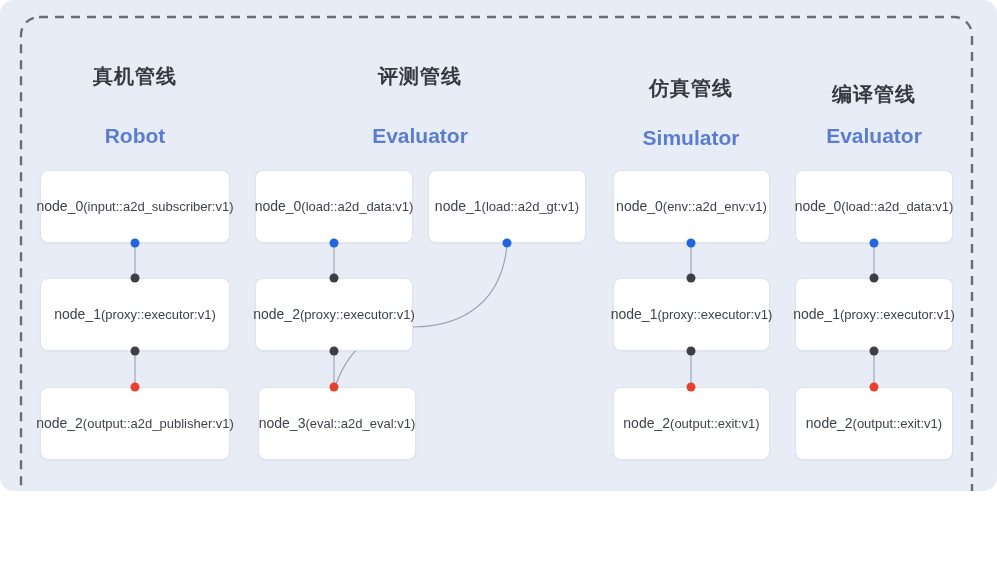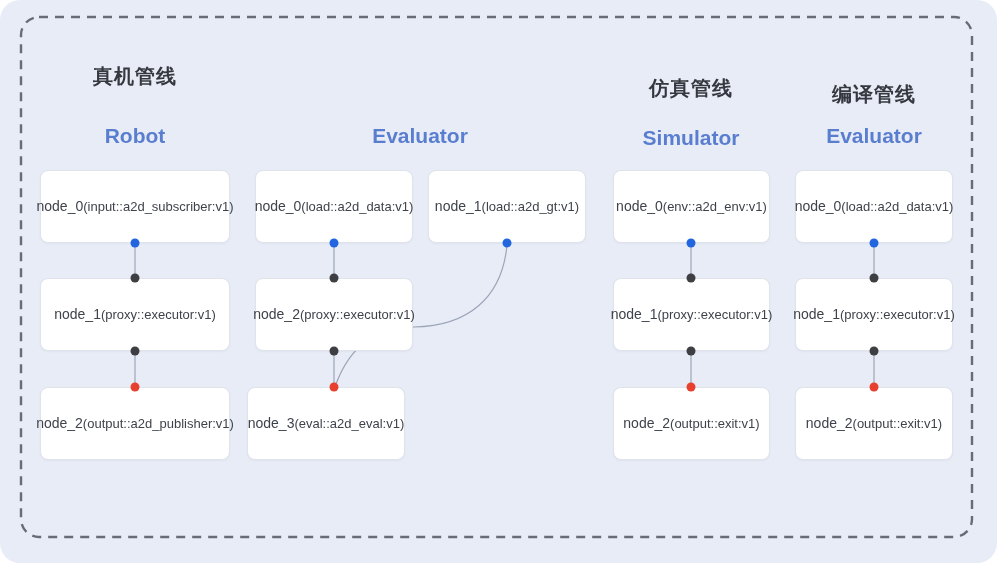--- a/index.html
+++ b/index.html
@@ -1,19 +1,19 @@
 <!DOCTYPE html>
 <html><head>
 <meta charset="utf-8">
 <style>
   html,body{margin:0;padding:0;background:#ffffff;}
   body{font-family:"Liberation Sans","DejaVu Sans",sans-serif;}
   .canvas{
-    position:relative;width:997px;height:563px;
-    background:#e8ecf7;border-radius:20px;overflow:hidden;
+    position:relative;width:997px;height:491px;
+    background:#e8ecf7;border-radius:14px;overflow:hidden;
   }
   .edges{position:absolute;left:0;top:0;z-index:0;}
   .col-title-zh{
     position:absolute;width:220px;text-align:center;
     font-size:20px;font-weight:700;color:#35383f;letter-spacing:1px;
     z-index:2;
   }
   .col-title-en{
     position:absolute;width:220px;text-align:center;
     font-size:21px;font-weight:700;color:#5a7ecf;
@@ -54,20 +54,21 @@
     <line x1="691" y1="243" x2="691" y2="278" stroke="#9ca6b8" stroke-width="1.2"></line>
     <line x1="691" y1="351" x2="691" y2="387" stroke="#9ca6b8" stroke-width="1.2"></line>
 
     <line x1="874" y1="243" x2="874" y2="278" stroke="#9ca6b8" stroke-width="1.2"></line>
     <line x1="874" y1="351" x2="874" y2="387" stroke="#9ca6b8" stroke-width="1.2"></line>
   </svg>
 
   <div class="col-title-zh" style="left:25px;top:63px">真机管线</div>
   <div class="col-title-en" style="left:25px;top:124px">Robot</div>
 
+  <div class="col-title-zh" style="left:310px;top:63px">评测管线</div>
   <div class="col-title-en" style="left:310px;top:124px">Evaluator</div>
 
   <div class="col-title-zh" style="left:581px;top:75px">仿真管线</div>
   <div class="col-title-en" style="left:581px;top:126px">Simulator</div>
 
   <div class="col-title-zh" style="left:764px;top:81px">编译管线</div>
   <div class="col-title-en" style="left:764px;top:124px">Evaluator</div>
 
   <div class="node" style="left:40px;top:170px;width:190px">
     <div class="nl">node_0</div>
@@ -87,21 +88,21 @@
     <div class="nd">(load::a2d_data:v1)</div>
   </div>
   <div class="node" style="left:428px;top:170px;width:158px">
     <div class="nl">node_1</div>
     <div class="nd">(load::a2d_gt:v1)</div>
   </div>
   <div class="node" style="left:255px;top:278px;width:158px">
     <div class="nl">node_2</div>
     <div class="nd">(proxy::executor:v1)</div>
   </div>
-  <div class="node" style="left:247px;top:387px;width:158px">
+  <div class="node" style="left:258px;top:387px;width:158px">
     <div class="nl">node_3</div>
     <div class="nd">(eval::a2d_eval:v1)</div>
   </div>
 
   <div class="node" style="left:613px;top:170px;width:157px">
     <div class="nl">node_0</div>
     <div class="nd">(env::a2d_env:v1)</div>
   </div>
   <div class="node" style="left:613px;top:278px;width:157px">
     <div class="nl">node_1</div>

